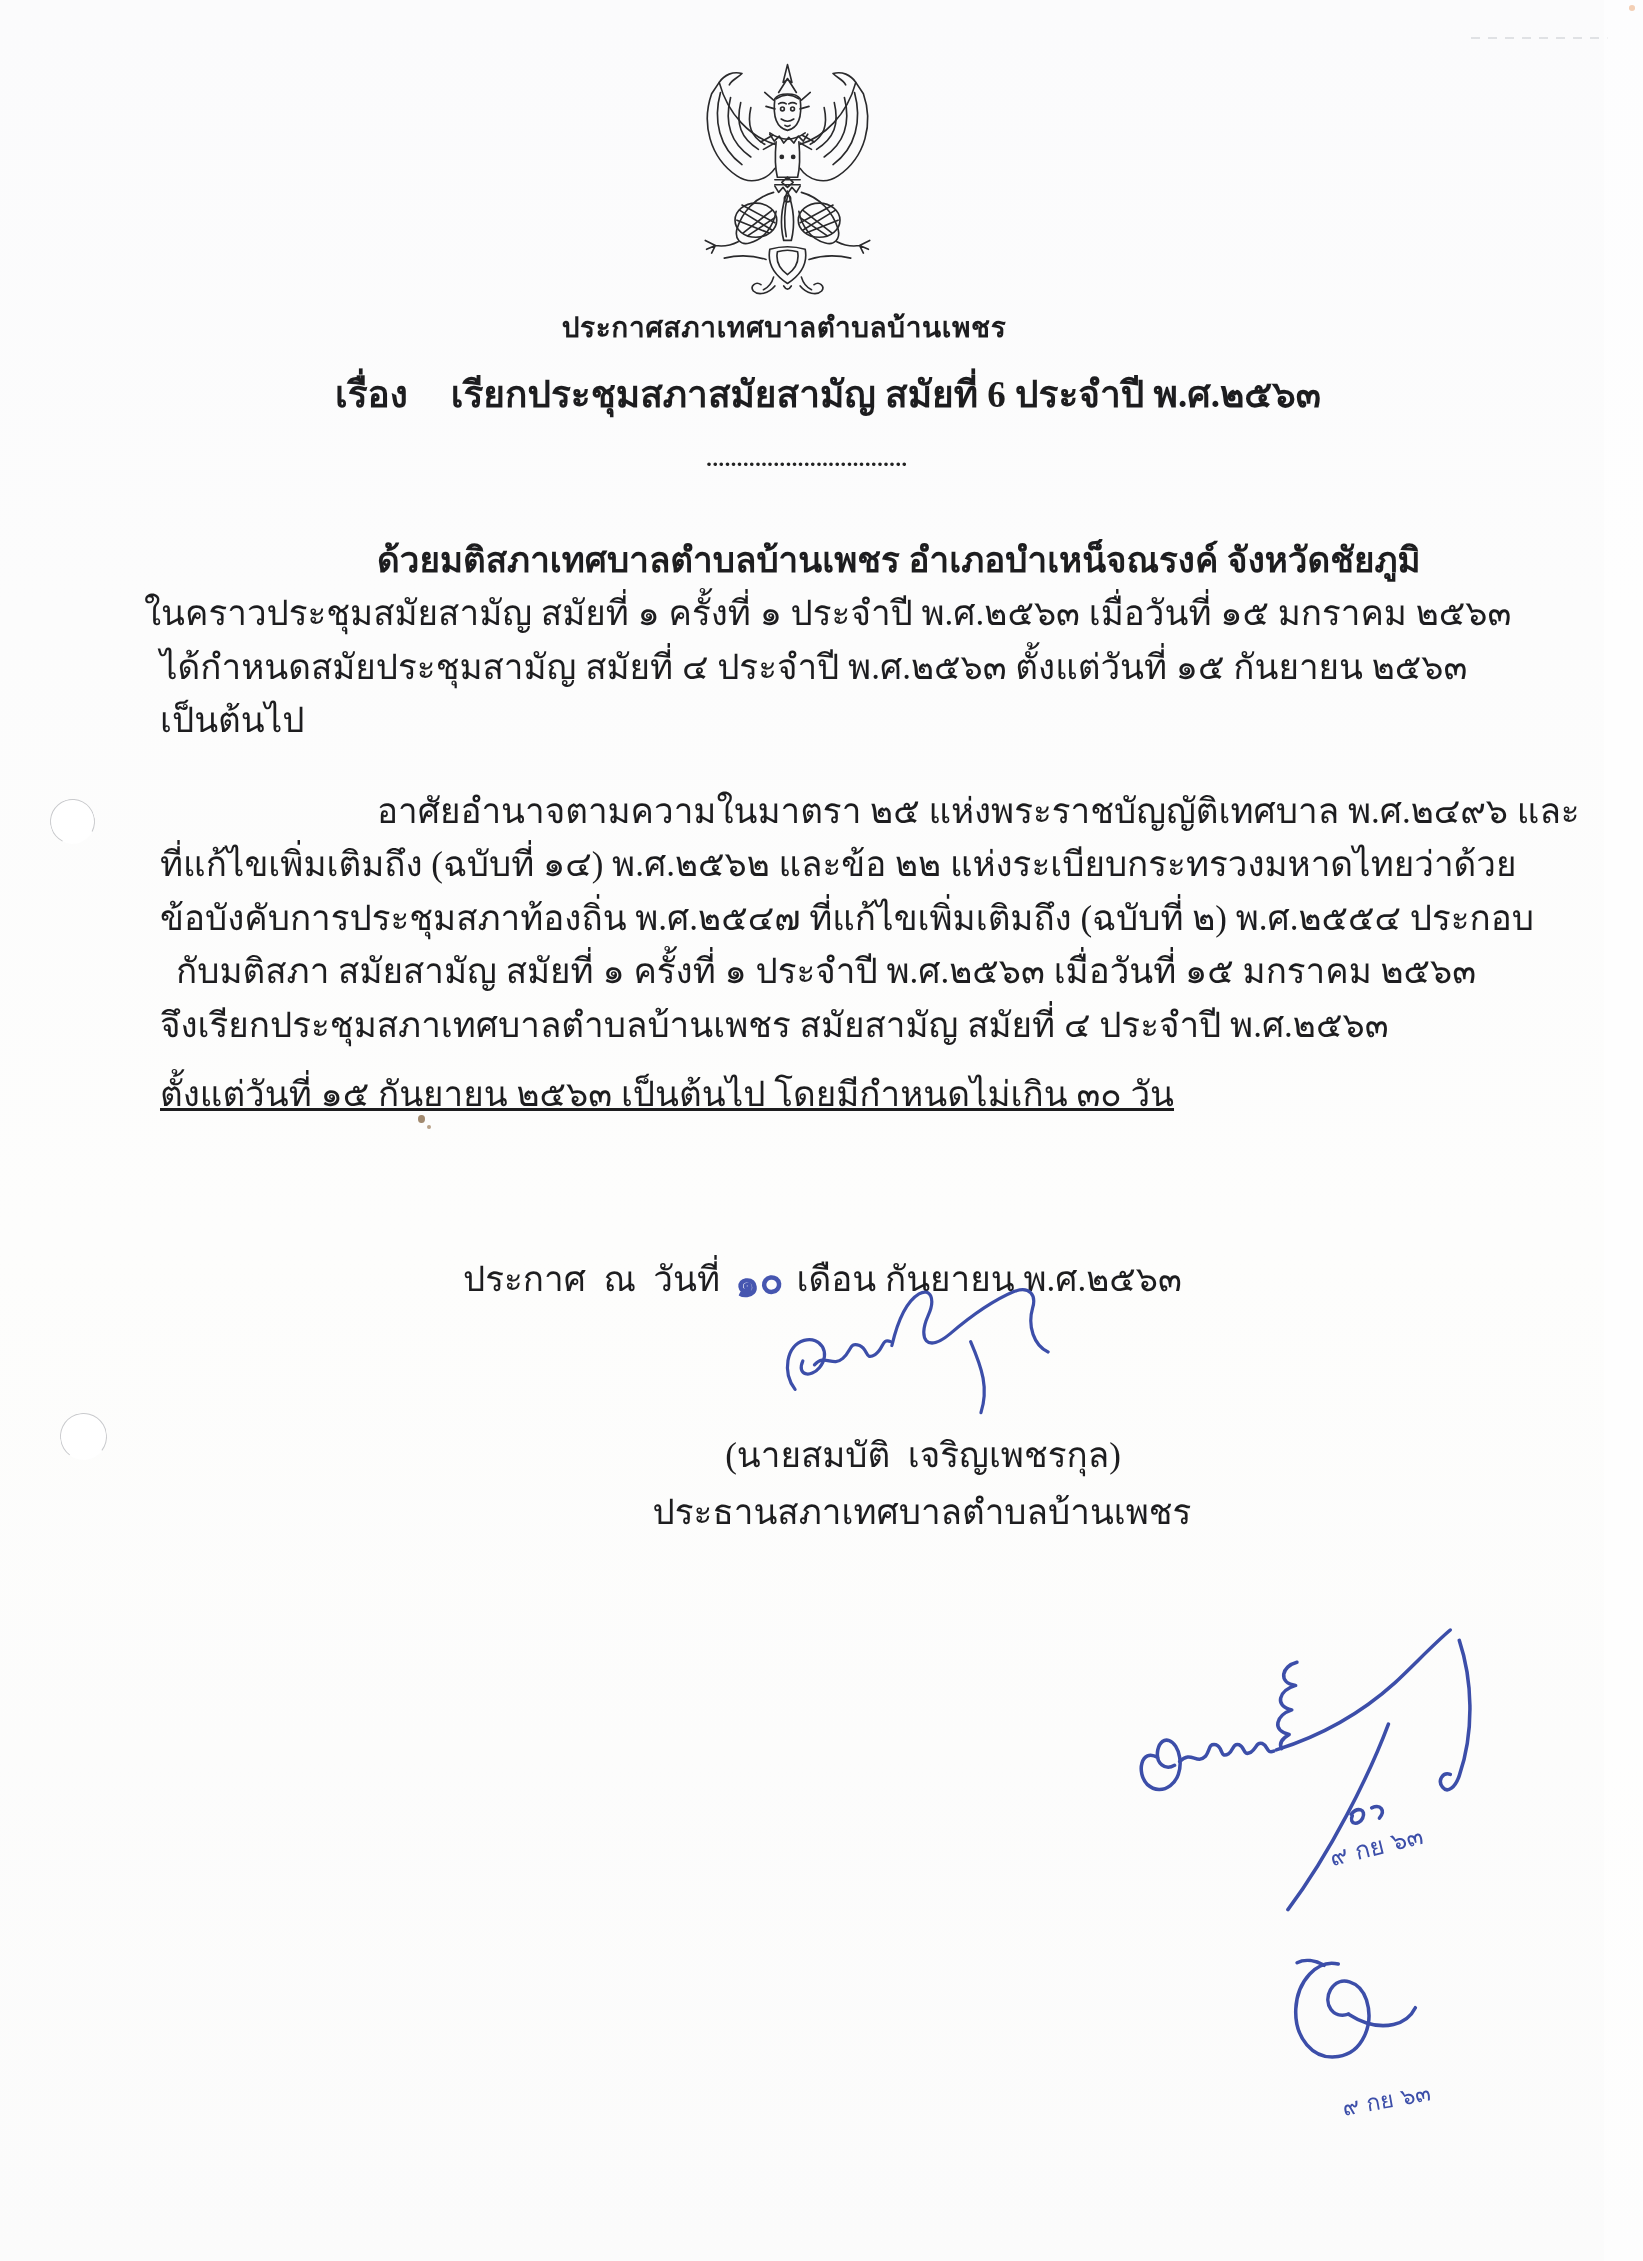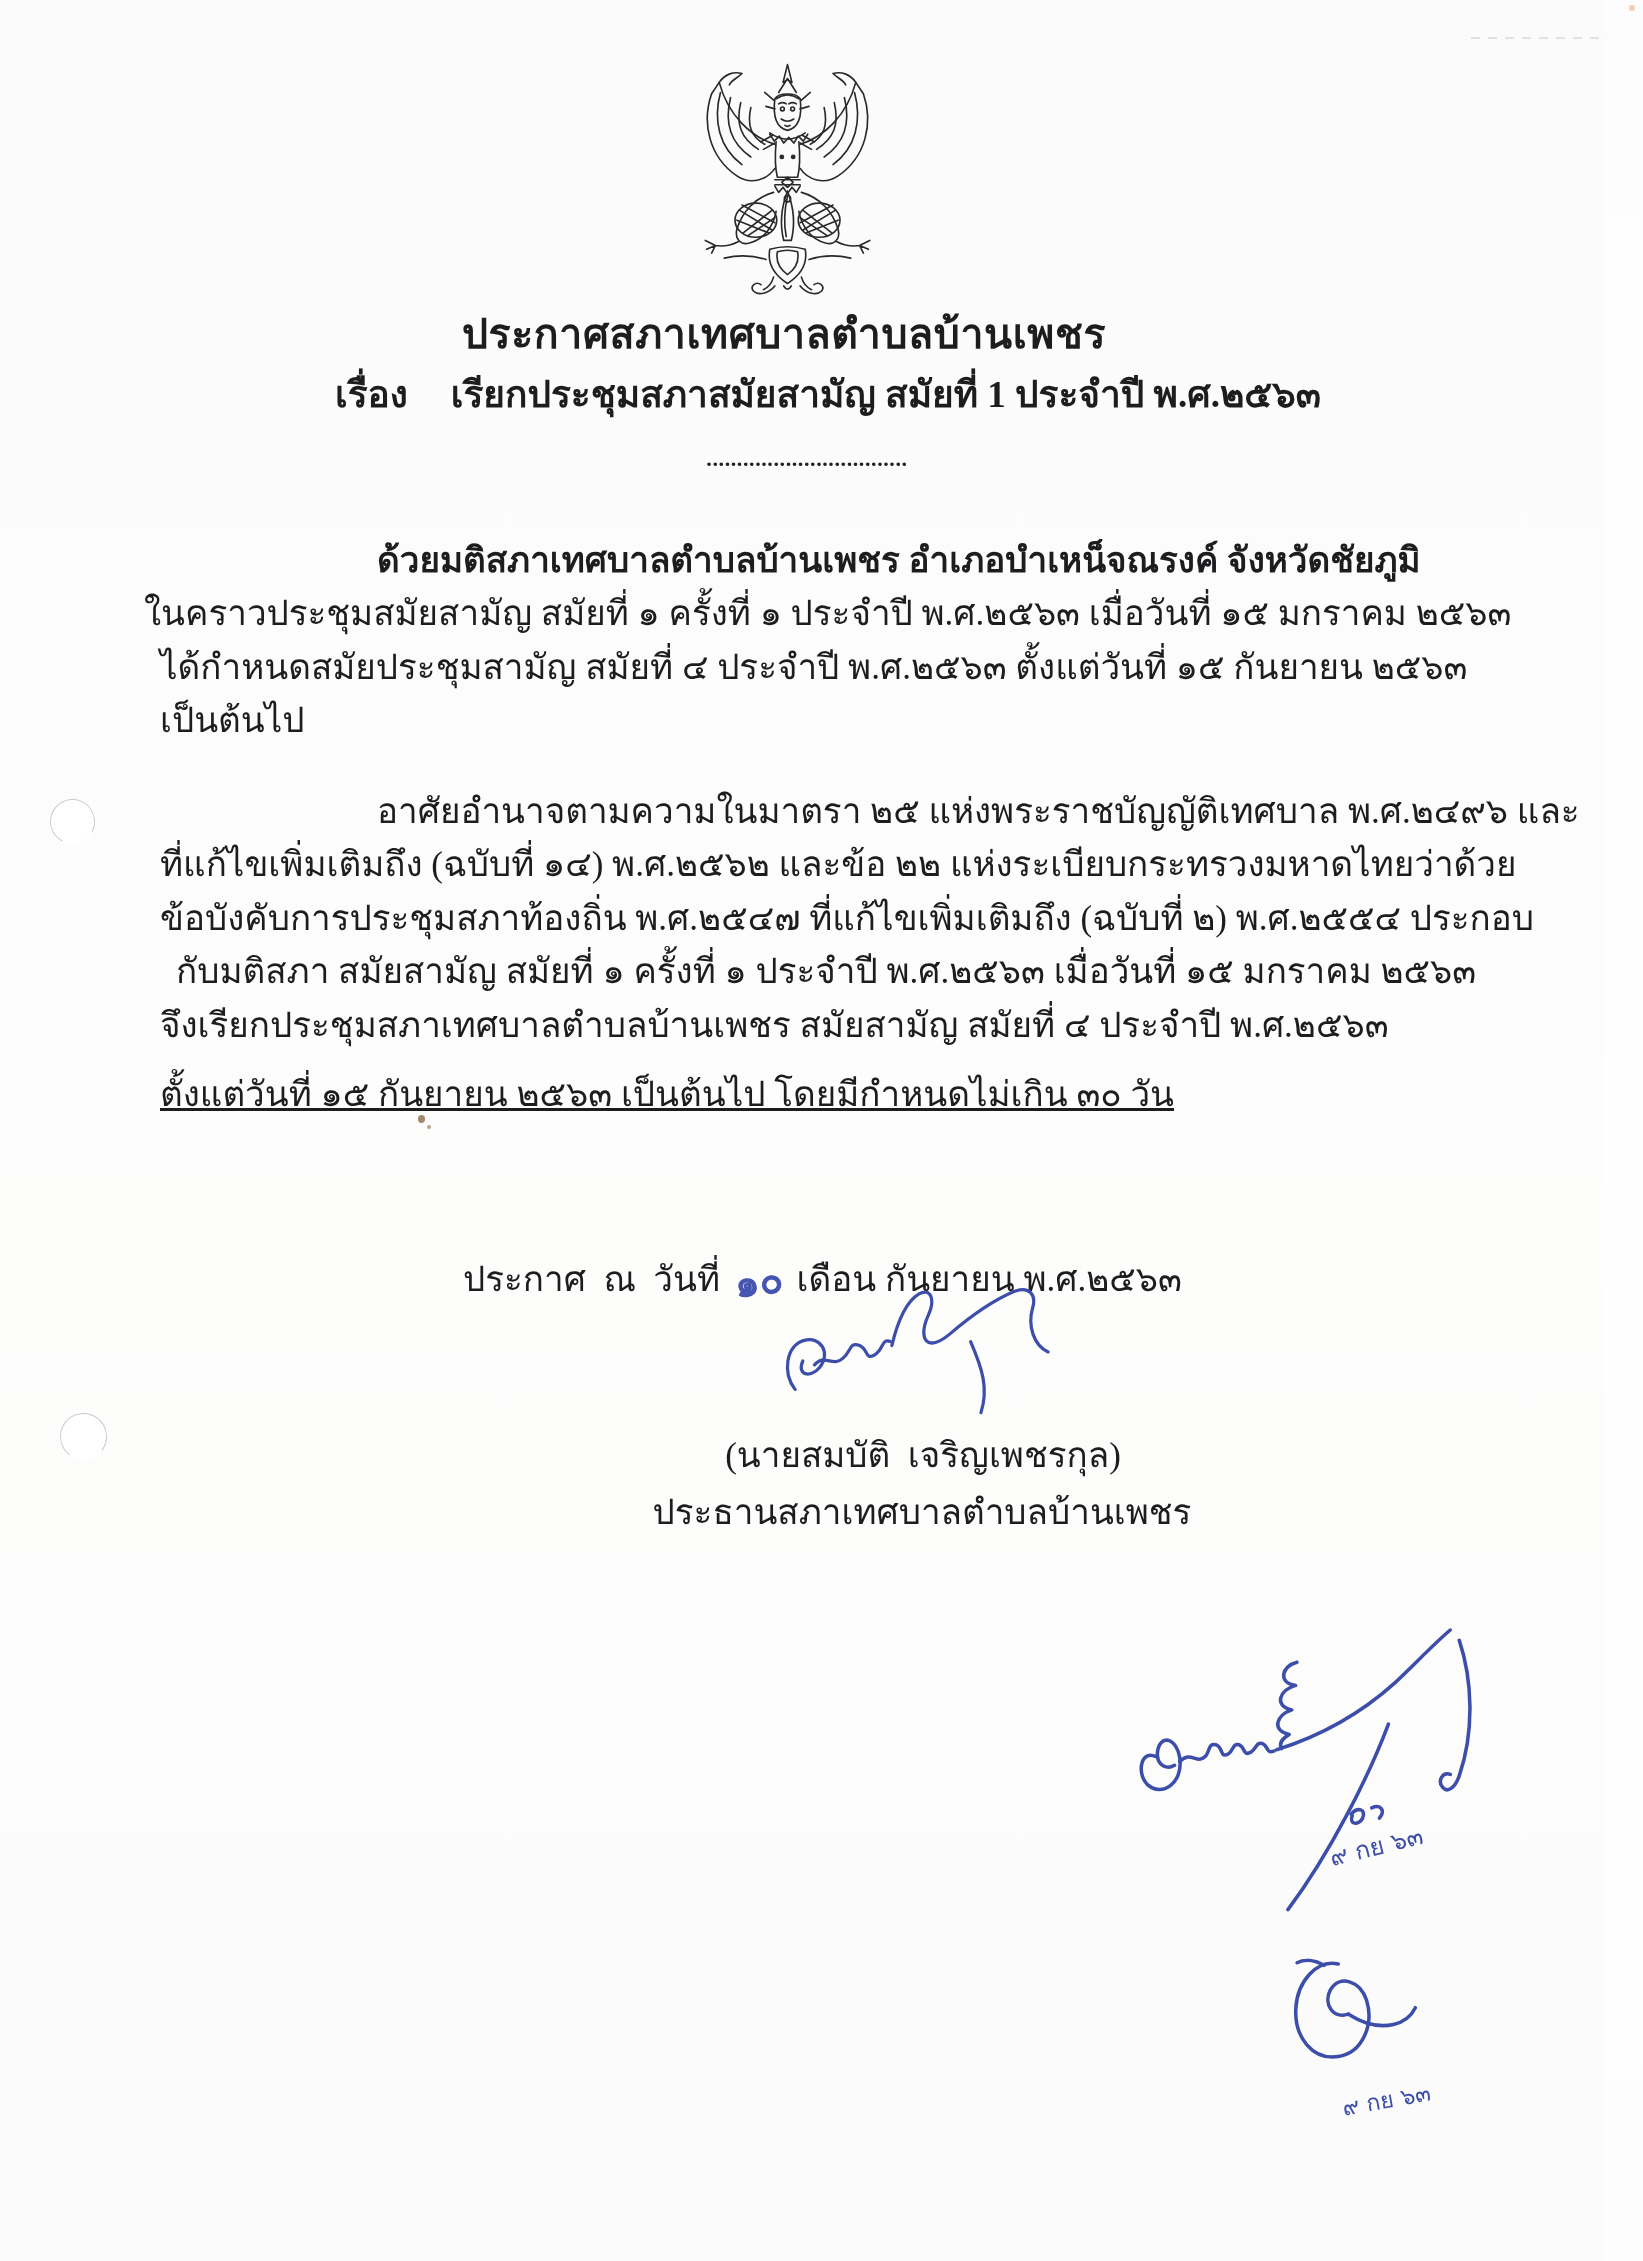--- a/index.html
+++ b/index.html
@@ -8,21 +8,21 @@
     width:1643px;height:2261px;
     background:linear-gradient(180deg,#fbfbfc 0%,#fdfdfc 55%,#fbfbfb 100%);
     overflow:hidden;
     font-family:"Liberation Serif","DejaVu Serif",serif;
     color:#1d1d1f;
   }
   .abs{position:absolute;line-height:1;white-space:nowrap;}
   .center{transform:translateX(-50%);}
   .bold{font-weight:bold;}
   .keepspace{white-space:pre;}
-  .title{font-size:41px;letter-spacing:0.6px;}
+  .title{font-size:28px;letter-spacing:0.6px;}
   .subject-row{display:flex;gap:43px;font-size:37px;font-weight:bold;}
   .dots{font-size:22px;font-weight:bold;letter-spacing:0.6px;color:#222;}
   .bodyline{font-size:35px;}
   .dateline{display:flex;align-items:flex-end;font-size:35px;justify-content:space-between;}
   .hand-day{
     color:#4656b0;font-size:39px;font-weight:bold;
     margin:0 14px;transform:rotate(-7deg) translateY(3.9px);
     font-family:"DejaVu Sans","Liberation Sans",sans-serif;
   }
   .pen-note{
@@ -88,21 +88,21 @@
       <path d="M150 356 C140 368 124 372 116 364 C110 356 120 348 128 354"></path>
       <path d="M190 356 C200 368 216 372 224 364 C230 356 220 348 212 354"></path>
       <path d="M164 356 Q170 366 176 356"></path>
     </g>
   </svg>
 
   <div class="abs center title bold" style="left:784px;top:314px;">ประกาศสภาเทศบาลตำบลบ้านเพชร</div>
 
   <div class="abs subject-row" style="left:335px;top:376px;">
     <span>เรื่อง</span>
-    <span>เรียกประชุมสภาสมัยสามัญ สมัยที่ 1 ประจำปี พ.ศ.๒๕๖๓</span>
+    <span>เรียกประชุมสภาสมัยสามัญ สมัยที่ 6 ประจำปี พ.ศ.๒๕๖๓</span>
   </div>
 
   <div class="abs center dots" style="left:807px;top:448px;">.................................</div>
 
   <div class="abs bodyline" style="left:377px;top:543px;font-weight:bold;">ด้วยมติสภาเทศบาลตำบลบ้านเพชร อำเภอบำเหน็จณรงค์ จังหวัดชัยภูมิ</div>
   <div class="abs bodyline" style="left:144px;top:596px;">ในคราวประชุมสมัยสามัญ สมัยที่ ๑ ครั้งที่ ๑ ประจำปี พ.ศ.๒๕๖๓ เมื่อวันที่ ๑๕ มกราคม ๒๕๖๓</div>
   <div class="abs bodyline" style="left:160px;top:650px;">ได้กำหนดสมัยประชุมสามัญ สมัยที่ ๔ ประจำปี พ.ศ.๒๕๖๓ ตั้งแต่วันที่ ๑๕ กันยายน ๒๕๖๓</div>
   <div class="abs bodyline" style="left:160px;top:703px;">เป็นต้นไป</div>
 
   <div class="abs bodyline" style="left:377px;top:794px;">อาศัยอำนาจตามความในมาตรา ๒๕ แห่งพระราชบัญญัติเทศบาล พ.ศ.๒๔๙๖ และ</div>

